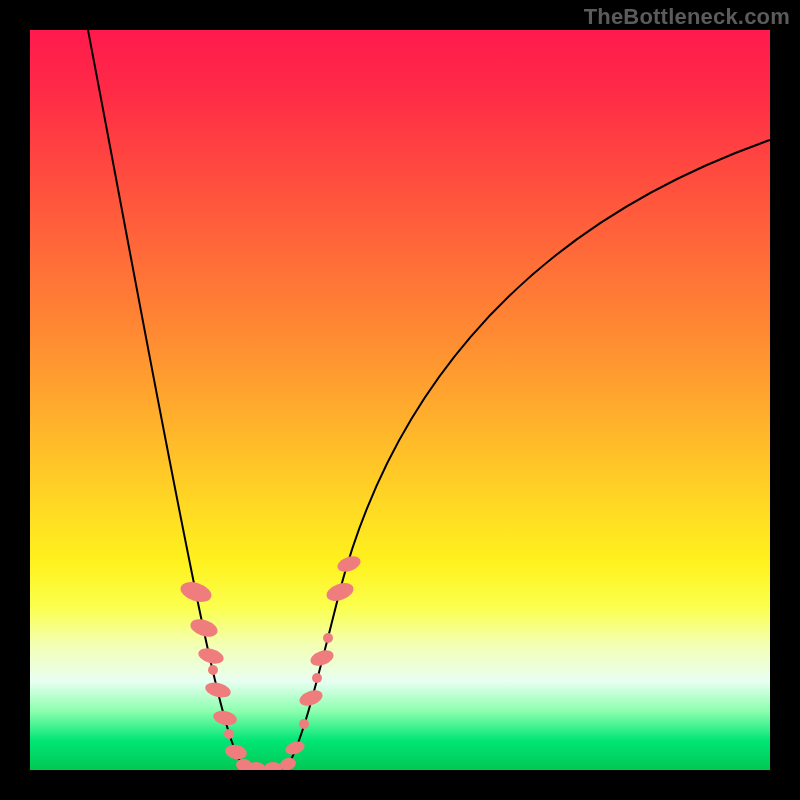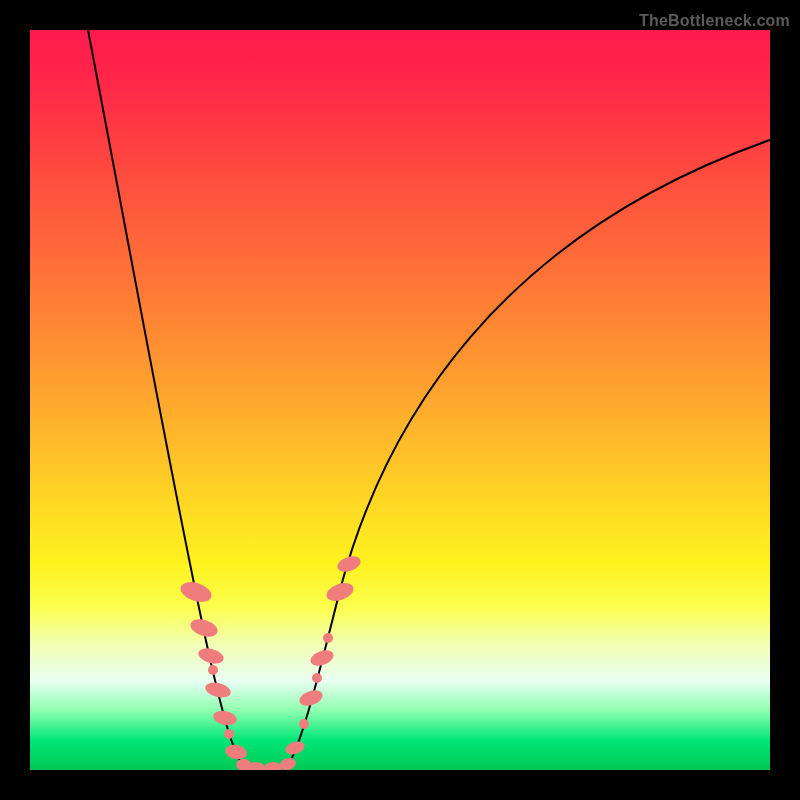--- a/index.html
+++ b/index.html
@@ -38,24 +38,24 @@
       #fbff4e 78%,
       #f3ffb3 83%,
       #e8fff2 88%,
       #8dffae 92%,
       #00e676 96%,
       #00c853 100%
     );
   }
   .watermark {
     position: absolute;
-    top: 12px;
+    top: 4px;
     right: 10px;
     font-family: Arial, Helvetica, sans-serif;
-    font-size: 16px;
+    font-size: 22px;
     font-weight: 600;
     color: #5b5b5b;
     letter-spacing: 0.2px;
   }
   svg.curves {
     position: absolute;
     top: 0;
     left: 0;
     width: 740px;
     height: 740px;

